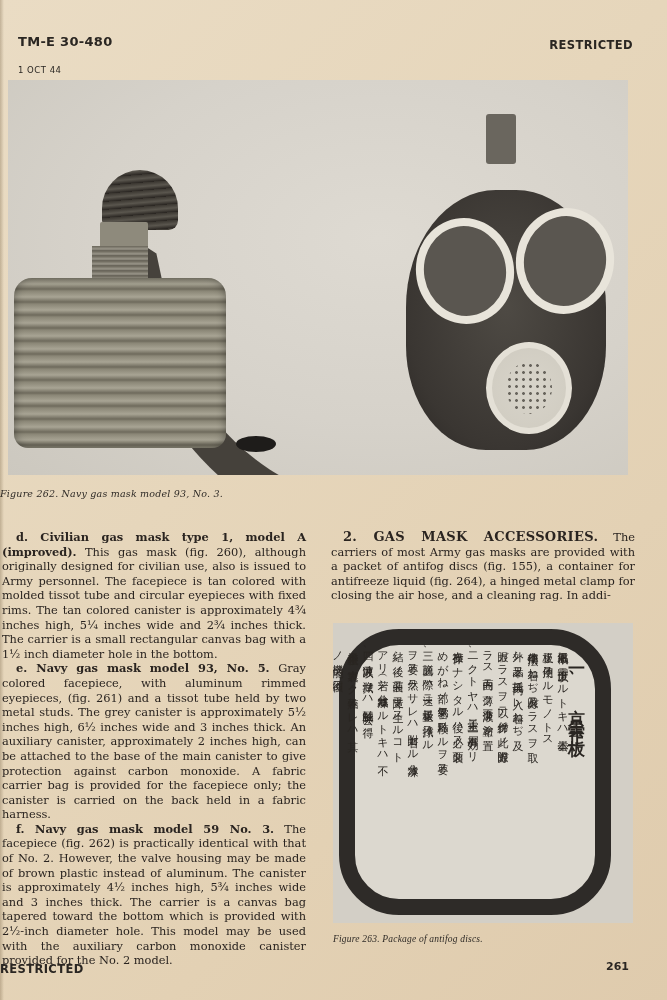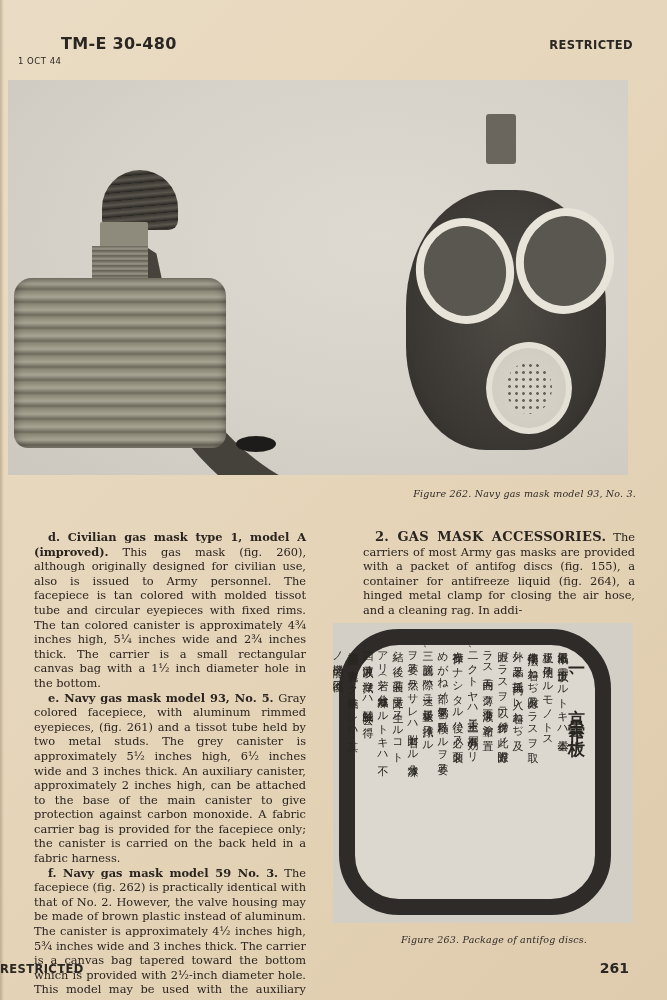--- a/index.html
+++ b/index.html
@@ -2,22 +2,22 @@
 <html><head>
 <meta charset="utf-8">
 <style>
   html, body { margin: 0; padding: 0; }
   body {
     width: 667px; height: 1000px; overflow: hidden; position: relative;
     background: linear-gradient(135deg, #eadcc4 0%, #e6d6bb 40%, #e3d1b4 70%, #dfcbad 100%);
     font-family: "DejaVu Serif", serif; color: #2a2420;
   }
   .hdr-left { position: absolute; left: 18px; top: 34px; font-family: "DejaVu Sans", sans-serif; }
-  .hdr-title { font-size: 16px; font-weight: 600; letter-spacing: 0.3px; color: #2a2622; margin-left: 43px; }
-  .hdr-date { font-size: 8.5px; margin-top: 3px; letter-spacing: 0.5px; color: #2a2622; }
+  .hdr-title { font-size: 13px; font-weight: 600; letter-spacing: 0.3px; color: #2a2622; }
+  .hdr-date { font-size: 8.5px; margin-top: 16px; letter-spacing: 0.5px; color: #2a2622; }
   .hdr-right { position: absolute; right: 34px; top: 38px; font-family: "DejaVu Sans", sans-serif; font-size: 11.5px; font-weight: 700; letter-spacing: 0.4px; color: #2a2622; }
 
   .photo {
     position: absolute; left: 8px; top: 80px; width: 620px; height: 395px;
     background: radial-gradient(ellipse at 60% 40%, #dedad2 0%, #d6d2ca 55%, #ccc8bf 100%);
     overflow: hidden;
   }
   .canister {
     position: absolute; left: 6px; top: 198px; width: 212px; height: 170px;
     border-radius: 18px 18px 14px 14px;
@@ -38,40 +38,40 @@
   .strap { position: absolute; left: 478px; top: 34px; width: 30px; height: 50px; background: #6a665e; border-radius: 3px; }
   .eye { position: absolute; width: 82px; height: 90px; border-radius: 50%; border: 8px solid #e8e4da; background: #5a5650; }
   .eye.l { left: 408px; top: 138px; transform: rotate(-10deg); }
   .eye.r { left: 508px; top: 128px; transform: rotate(10deg); }
   .valve { position: absolute; left: 478px; top: 262px; width: 74px; height: 80px; border-radius: 50%; border: 6px solid #e4e0d6;
     background: radial-gradient(circle, #d8d4ca 0%, #cfcbc0 100%); }
   .valve::after { content: ""; position: absolute; inset: 14px; border-radius: 50%;
     background: radial-gradient(circle, #3a3630 1.2px, transparent 1.6px) 0 0/7px 7px; opacity: .7; }
 
   .caption { position: absolute; font-style: italic; font-size: 9.5px; color: #2e2a26; letter-spacing: 0.2px; }
-  .cap262 { left: 0; width: 636px; top: 488px; text-align: right; }
+  .cap262 { left: 0; width: 636px; top: 488px; text-align: left; }
 
   .col { position: absolute; font-size: 11.4px; line-height: 14.6px; text-align: justify; color: #2a2420; }
-  .col p { margin: 0; padding-left: 32px; }
+  .col p { margin: 0; }
   .col-left { left: 2px; top: 530px; width: 304px; }
   .col-right { left: 331px; top: 530px; width: 304px; }
   .indent { text-indent: 14px; }
   .run-in { font-weight: 700; }
   .heading2 { font-weight: 700; font-size: 13px; letter-spacing: 0.3px; margin-left: 12px; }
 
   .figbox { position: absolute; left: 333px; top: 623px; width: 300px; height: 300px; background: #d3cfc6; overflow: hidden; }
   .disc-pkg { position: absolute; left: 6px; top: 6px; width: 272px; height: 286px; border-radius: 60px;
     border: 16px solid #2e2b28; background: #dcd8cf; box-sizing: border-box; }
   .jp { position: absolute; left: 22px; top: 20px; width: 228px; height: 240px; display: flex; flex-direction: row-reverse; gap: 3px; }
   .jp-col { writing-mode: vertical-rl; font-family: "DejaVu Serif", serif; font-size: 11px; line-height: 12px; color: #2a2622; letter-spacing: 1px; }
   .jp-title { font-size: 17px; font-weight: 700; letter-spacing: 10px; margin-top: 16px; }
-  .cap263 { left: 344px; width: 300px; top: 934px; text-align: center; }
+  .cap263 { left: 333px; width: 300px; top: 934px; text-align: left; font-family: Liberation Serif, serif; }
 
   .foot-left { position: absolute; left: 0; top: 962px; font-family: "DejaVu Sans", sans-serif; font-weight: 700; font-size: 11.5px; letter-spacing: 0.4px; color: #2a2622; }
-  .foot-right { position: absolute; right: 38px; top: 960px; font-family: "DejaVu Sans", sans-serif; font-weight: 700; font-size: 14px; color: #2a2622; }
+  .foot-right { position: absolute; right: 38px; top: 960px; font-family: "DejaVu Sans", sans-serif; font-weight: 700; font-size: 11px; color: #2a2622; }
   .binding { position: absolute; left: 0; top: 0; width: 4px; height: 1000px; background: linear-gradient(90deg, rgba(120,100,70,.35), transparent); }
 </style>
 </head>
 <body>
 
 <div class="binding"></div>
 
 <div class="hdr-left">
   <div class="hdr-title">TM-E 30-480</div>
   <div class="hdr-date">1 OCT 44</div>

